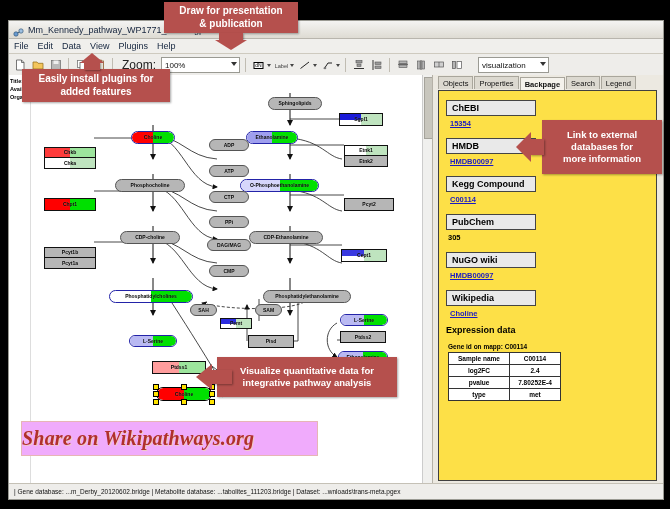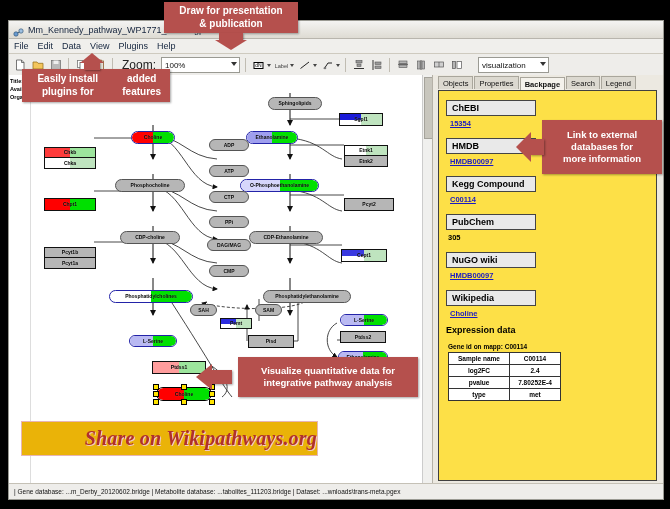--- a/index.html
+++ b/index.html
@@ -74,22 +74,22 @@
   .gene{border:1px solid #111;background:#b6b6b6;}
   .lbl{position:relative;z-index:3;text-shadow:0 0 1px rgba(255,255,255,.4);}
   .half{position:absolute;top:0;bottom:0;}
   .handle{position:absolute;width:4px;height:4px;background:#ffe400;border:1px solid #000;z-index:9;}
 
   
   .callout{position:absolute;background:#b5504d;color:#fff;font-weight:bold;text-align:center;
            display:flex;align-items:center;justify-content:center;box-shadow:1px 1px 2px rgba(0,0,0,.35);
            line-height:1.25;z-index:50;}
   .tri{position:absolute;width:0;height:0;z-index:50;}
-  .sharebox{position:absolute;border:1px solid #e6b5b5;background:#eab308;display:flex;align-items:center;
-            justify-content:flex-end;z-index:40;}
+  .sharebox{position:absolute;border:1px solid #e6b5b5;background:#f0abfc;display:flex;align-items:center;
+            justify-content:flex-start;z-index:40;}
   .sharetxt{font-family:"Liberation Serif",serif;font-style:italic;font-weight:bold;font-size:20px;
             color:#b0302c;text-shadow:1px 1px 0 #f0c9c7;letter-spacing:.2px;}
 </style>
 </head>
 <body>
 
 <div id="root">
 
   <div class="win">
 
@@ -551,28 +551,28 @@
     </div>
   </div>
 
   <div class="callout" style="left:164px;top:2px;width:134px;height:31px;font-size:10px;flex-direction:column;">
     <span>Draw for presentation</span>
     <span>&amp; publication</span>
   </div>
   <div class="callout" style="left:219px;top:33px;width:24px;height:7px;"></div>
   <div class="tri" style="left:215px;top:40px;border-left:16px solid transparent;border-right:16px solid transparent;border-top:10px solid #b5504d;"></div>
 
-  <div class="callout" style="left:22px;top:69px;width:148px;height:33px;font-size:10px;flex-direction:row;">
+  <div class="callout" style="left:22px;top:69px;width:148px;height:33px;font-size:10px;flex-direction:column;">
     <span>Easily install plugins for</span>
     <span>added features</span>
   </div>
   <div class="callout" style="left:84px;top:62px;width:16px;height:8px;"></div>
   <div class="tri" style="left:80px;top:53px;border-left:12px solid transparent;border-right:12px solid transparent;border-bottom:10px solid #b5504d;"></div>
 
-  <div class="callout" style="left:238px;top:357px;width:180px;height:40px;font-size:9.5px;flex-direction:column;">
+  <div class="callout" style="left:217px;top:357px;width:180px;height:40px;font-size:9.5px;flex-direction:column;">
     <span>Visualize quantitative data  for</span>
     <span>integrative pathway analysis</span>
   </div>
   <div class="callout" style="left:212px;top:370px;width:20px;height:14px;"></div>
   <div class="tri" style="left:196px;top:364px;border-top:13px solid transparent;border-bottom:13px solid transparent;border-right:16px solid #b5504d;"></div>
 
   <div class="callout" style="left:542px;top:120px;width:120px;height:54px;font-size:9.5px;flex-direction:column;">
     <span>Link  to external</span>
     <span>databases  for</span>
     <span>more information</span>

